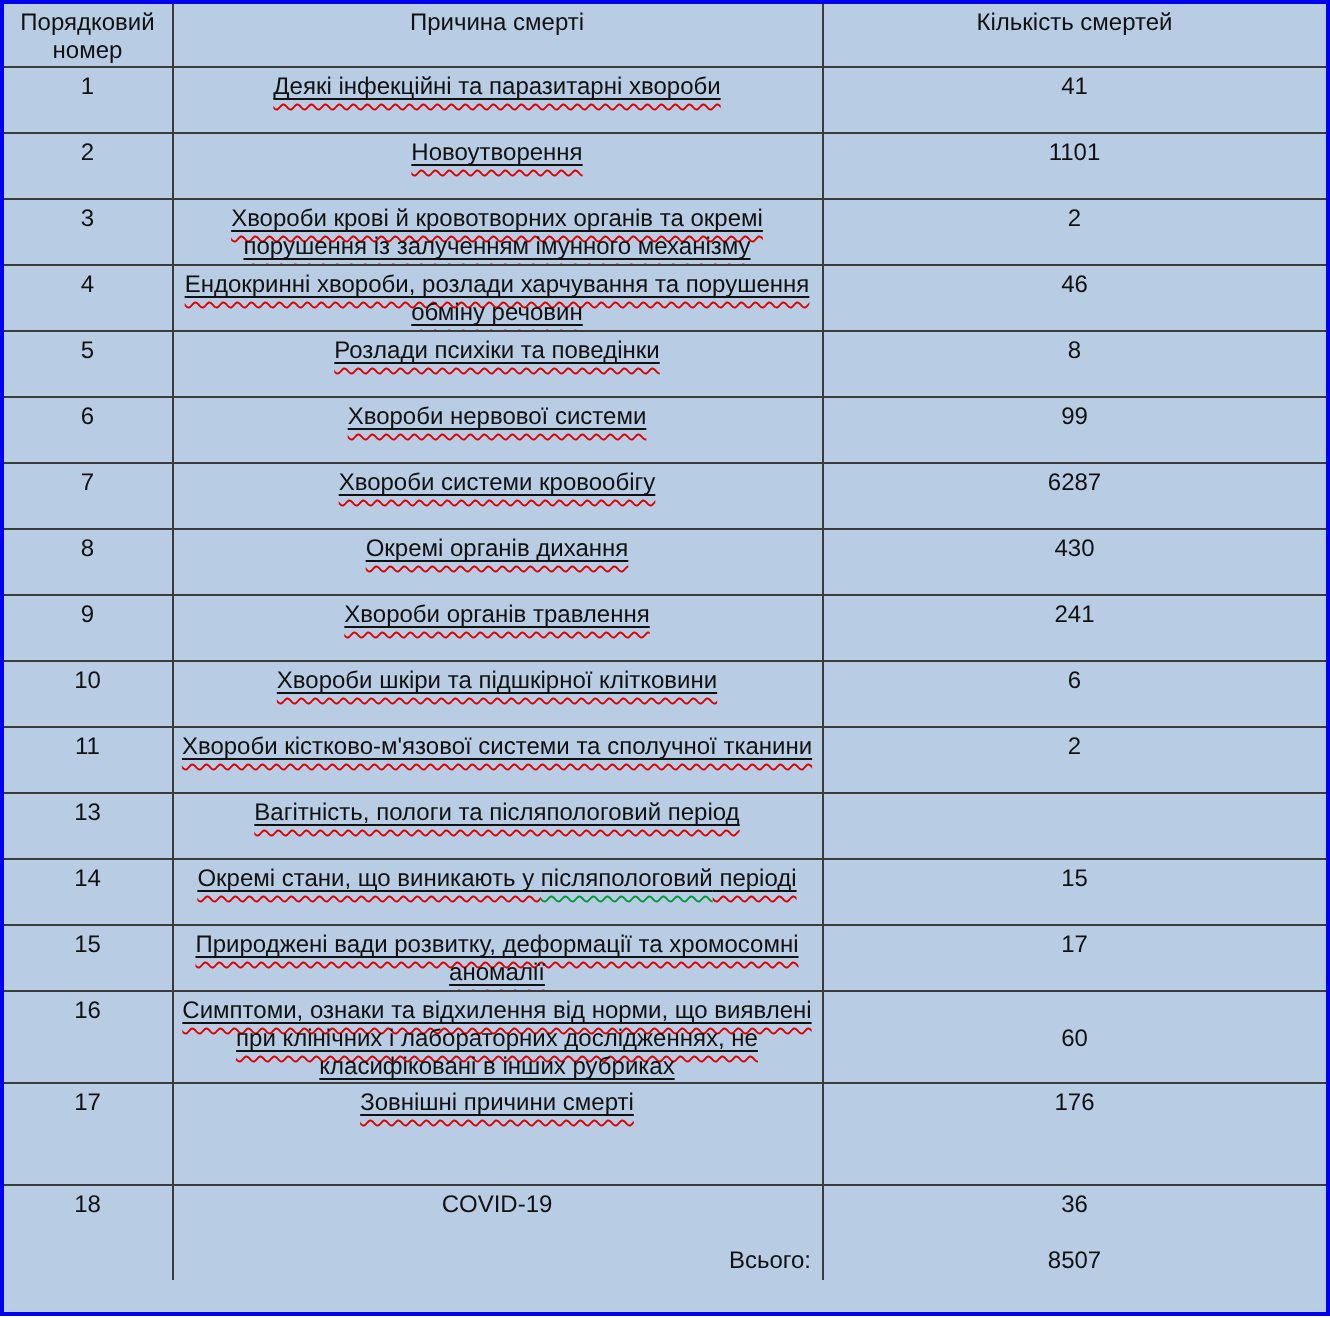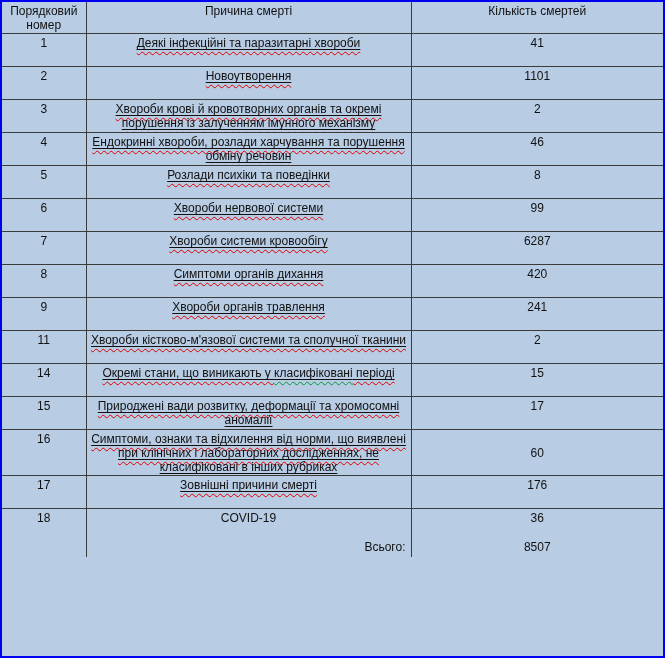--- a/index.html
+++ b/index.html
@@ -122,36 +122,46 @@
           <td><span class="u"><span class="wavy-red">Хвороби нервової системи</span></span></td>
           <td>99</td>
         </tr>
         <tr>
           <td>7</td>
           <td><span class="u"><span class="wavy-red">Хвороби системи кровообігу</span></span></td>
           <td>6287</td>
         </tr>
         <tr>
           <td>8</td>
-          <td><span class="u"><span class="wavy-red">Симптоми органів дихання</span></span></td>
-          <td>420</td>
+          <td><span class="u"><span class="wavy-red">Окремі органів дихання</span></span></td>
+          <td>430</td>
         </tr>
         <tr>
           <td>9</td>
           <td><span class="u"><span class="wavy-red">Хвороби органів травлення</span></span></td>
           <td>241</td>
         </tr>
         <tr>
+          <td>10</td>
+          <td><span class="u"><span class="wavy-red">Хвороби шкіри та підшкірної клітковини</span></span></td>
+          <td>6</td>
+        </tr>
+        <tr>
           <td>11</td>
           <td><span class="u"><span class="wavy-red">Хвороби кістково-м'язової системи та сполучної тканини</span></span></td>
           <td>2</td>
         </tr>
         <tr>
+          <td>13</td>
+          <td><span class="u"><span class="wavy-red">Вагітність, пологи та післяпологовий період</span></span></td>
+          <td></td>
+        </tr>
+        <tr>
           <td>14</td>
-          <td><span class="u"><span class="wavy-red">Окремі стани, що виникають у </span><span class="wavy-green">класифіковані</span><span class="wavy-red"> періоді</span></span></td>
+          <td><span class="u"><span class="wavy-red">Окремі стани, що виникають у </span><span class="wavy-green">післяпологовий</span><span class="wavy-red"> періоді</span></span></td>
           <td>15</td>
         </tr>
         <tr>
           <td>15</td>
           <td><span class="u"><span class="wavy-red">Природжені вади розвитку, деформації та хромосомні аномалії</span></span></td>
           <td>17</td>
         </tr>
         <tr>
           <td>16</td>
           <td><span class="u"><span class="wavy-red">Симптоми, ознаки та відхилення від норми, що виявлені при клінічних і лабораторних дослідженнях, не класифіковані в інших рубриках</span></span></td>

